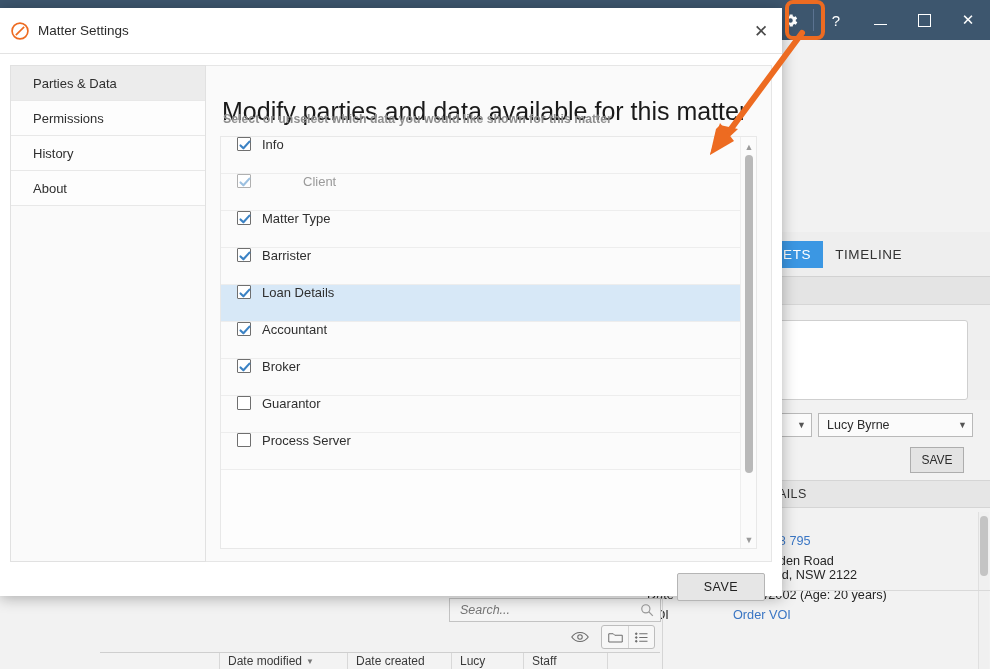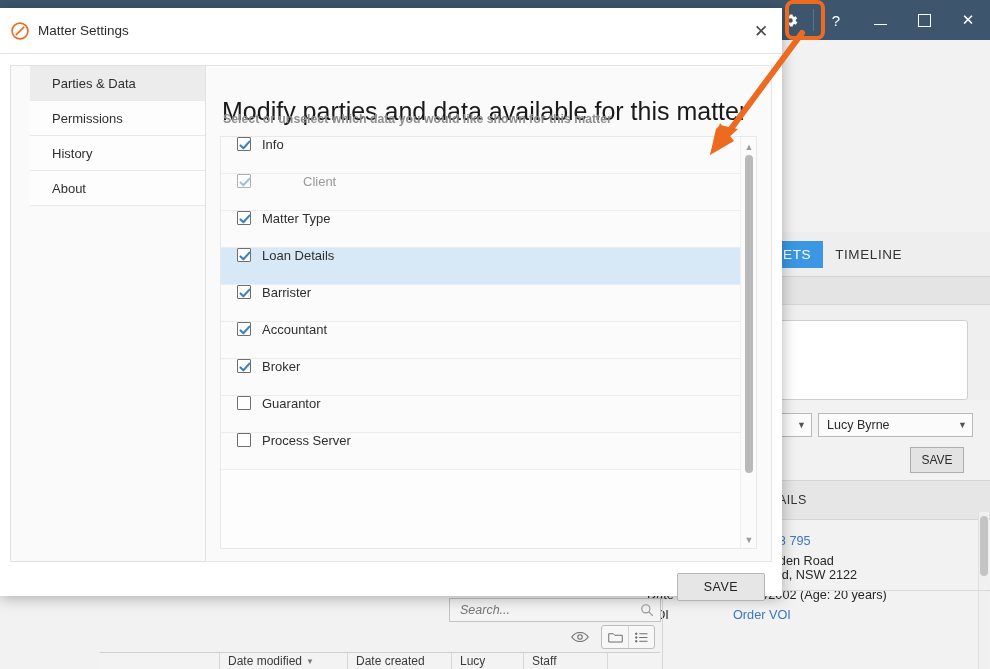--- a/index.html
+++ b/index.html
@@ -77,21 +77,21 @@
   .bg-select.narrow { width: 34px; justify-content: flex-end; }
   .bg-select.wide { width: 155px; }
   .caret { font-size: 9px; color: #555; }
   .bg-save-right {
     position: absolute; left: 910px; top: 447px; width: 54px; height: 26px;
     background: #e3e3e3; border: 1px solid #adadad;
     display: flex; align-items: center; justify-content: center;
     font-size: 12px; color: #2b2b2b;
   }
   .bg-details-hdr {
-    position: absolute; left: 760px; top: 480px; width: 230px; height: 40px;
+    position: absolute; left: 760px; top: 480px; width: 230px; height: 28px;
     background: #e6e6e6; border-top: 1px solid #d5d5d5; border-bottom: 1px solid #d5d5d5;
     display: flex; align-items: center; padding-left: 18px;
     font-size: 12.5px; color: #333; letter-spacing: .4px;
   }
   .bg-detail-block {
     position: absolute; left: 647px; top: 512px; width: 300px;
     font-size: 12.7px; color: #262626;
   }
   .bg-drow { display: flex; align-items: flex-start; margin-bottom: 6px; }
   .bg-dlabel { width: 86px; flex: none; color: #2b2b2b; }
@@ -173,21 +173,20 @@
 
   .dlg-sidebar {
     position: absolute; left: 10px; top: 57px; width: 196px; height: 497px;
     background: #fafafa; border: 1px solid #e1e1e1;
   }
   .side-item {
     height: 35px; display: flex; align-items: center;
     padding-left: 22px; font-size: 13px; color: #2f2f2f;
     border-bottom: 1px solid #e8e8e8;
     background: #fdfdfd;
-    margin-left: 19px;
   }
   .side-item.active { background: #ececec; }
 
   .dlg-content {
     position: absolute; left: 206px; top: 57px; width: 566px; height: 497px;
     background: #fafafa; border: 1px solid #e6e6e6; border-left: 0;
   }
   .dlg-heading {
     position: absolute; left: 16px; top: 14px;
     font-size: 25px; color: #1a1a1a; font-weight: normal;
@@ -421,35 +420,35 @@
               <span>Client</span>
             </div>
             <div class="opt-row">
               <span class="cb">
                 <svg width="16" height="16" viewBox="0 0 16 16" fill="none" stroke="#3b82c4" stroke-width="2.1" stroke-linecap="round" stroke-linejoin="round">
                   <polyline points="3.5,8.4 6.4,11.3 12.4,4.6"></polyline>
                 </svg>
               </span>
               <span>Matter Type</span>
             </div>
+            <div class="opt-row">
+              <span class="cb">
+                <svg width="16" height="16" viewBox="0 0 16 16" fill="none" stroke="#3b82c4" stroke-width="2.1" stroke-linecap="round" stroke-linejoin="round">
+                  <polyline points="3.5,8.4 6.4,11.3 12.4,4.6"></polyline>
+                </svg>
+              </span>
+              <span>Barrister</span>
+            </div>
             <div class="opt-row highlight">
               <span class="cb">
                 <svg width="16" height="16" viewBox="0 0 16 16" fill="none" stroke="#3b82c4" stroke-width="2.1" stroke-linecap="round" stroke-linejoin="round">
                   <polyline points="3.5,8.4 6.4,11.3 12.4,4.6"></polyline>
                 </svg>
               </span>
               <span>Loan Details</span>
-            </div>
-            <div class="opt-row">
-              <span class="cb">
-                <svg width="16" height="16" viewBox="0 0 16 16" fill="none" stroke="#3b82c4" stroke-width="2.1" stroke-linecap="round" stroke-linejoin="round">
-                  <polyline points="3.5,8.4 6.4,11.3 12.4,4.6"></polyline>
-                </svg>
-              </span>
-              <span>Barrister</span>
             </div>
             <div class="opt-row">
               <span class="cb">
                 <svg width="16" height="16" viewBox="0 0 16 16" fill="none" stroke="#3b82c4" stroke-width="2.1" stroke-linecap="round" stroke-linejoin="round">
                   <polyline points="3.5,8.4 6.4,11.3 12.4,4.6"></polyline>
                 </svg>
               </span>
               <span>Accountant</span>
             </div>
             <div class="opt-row">

